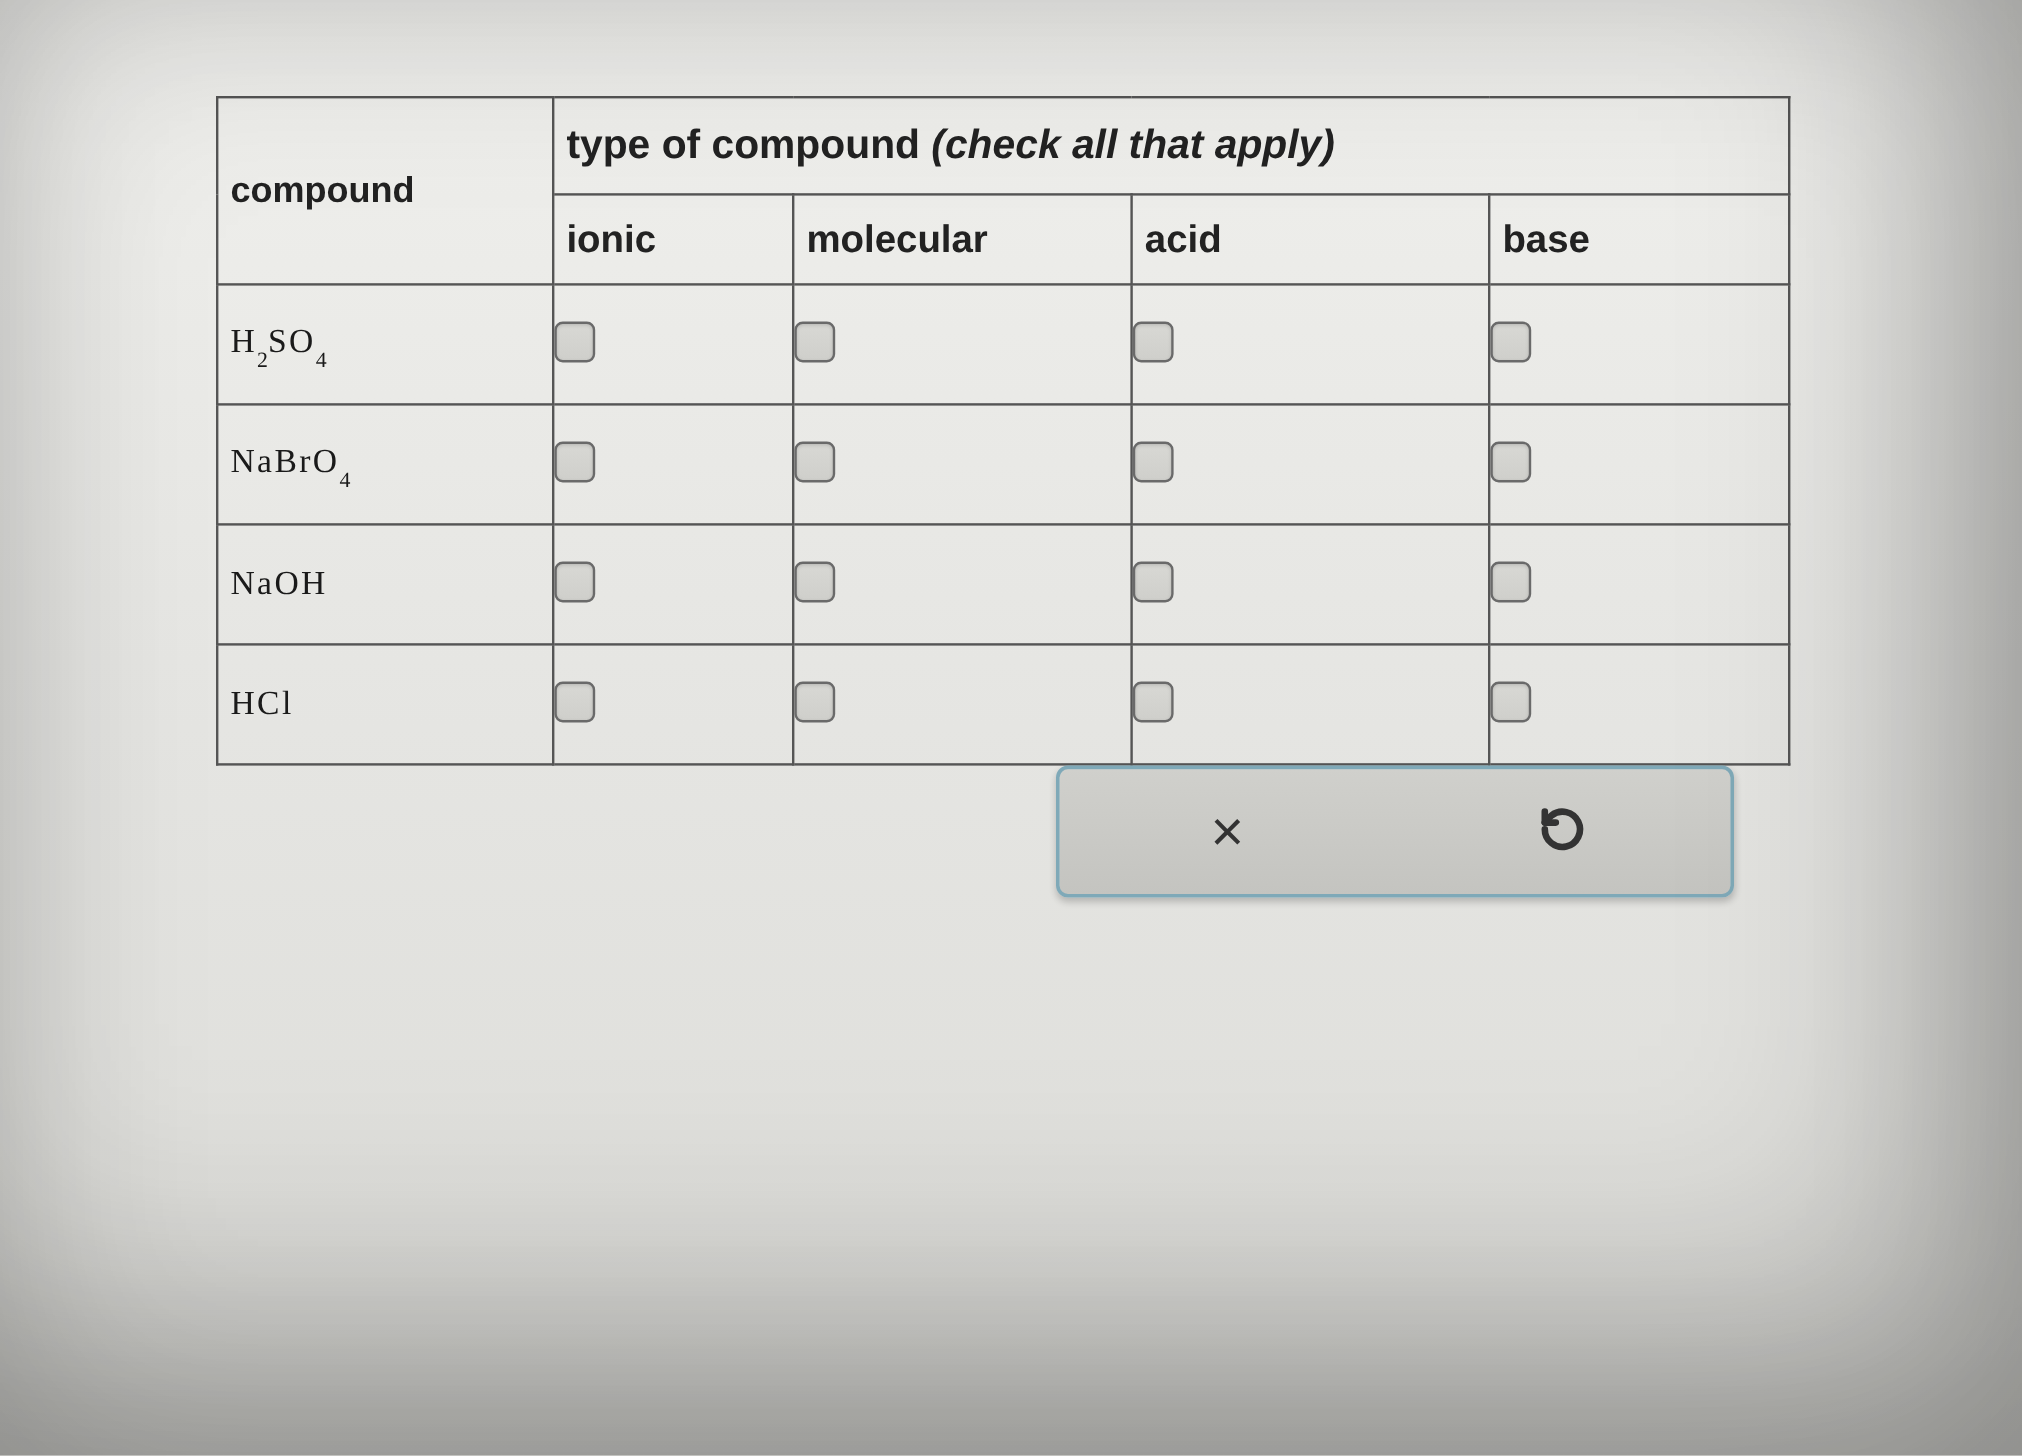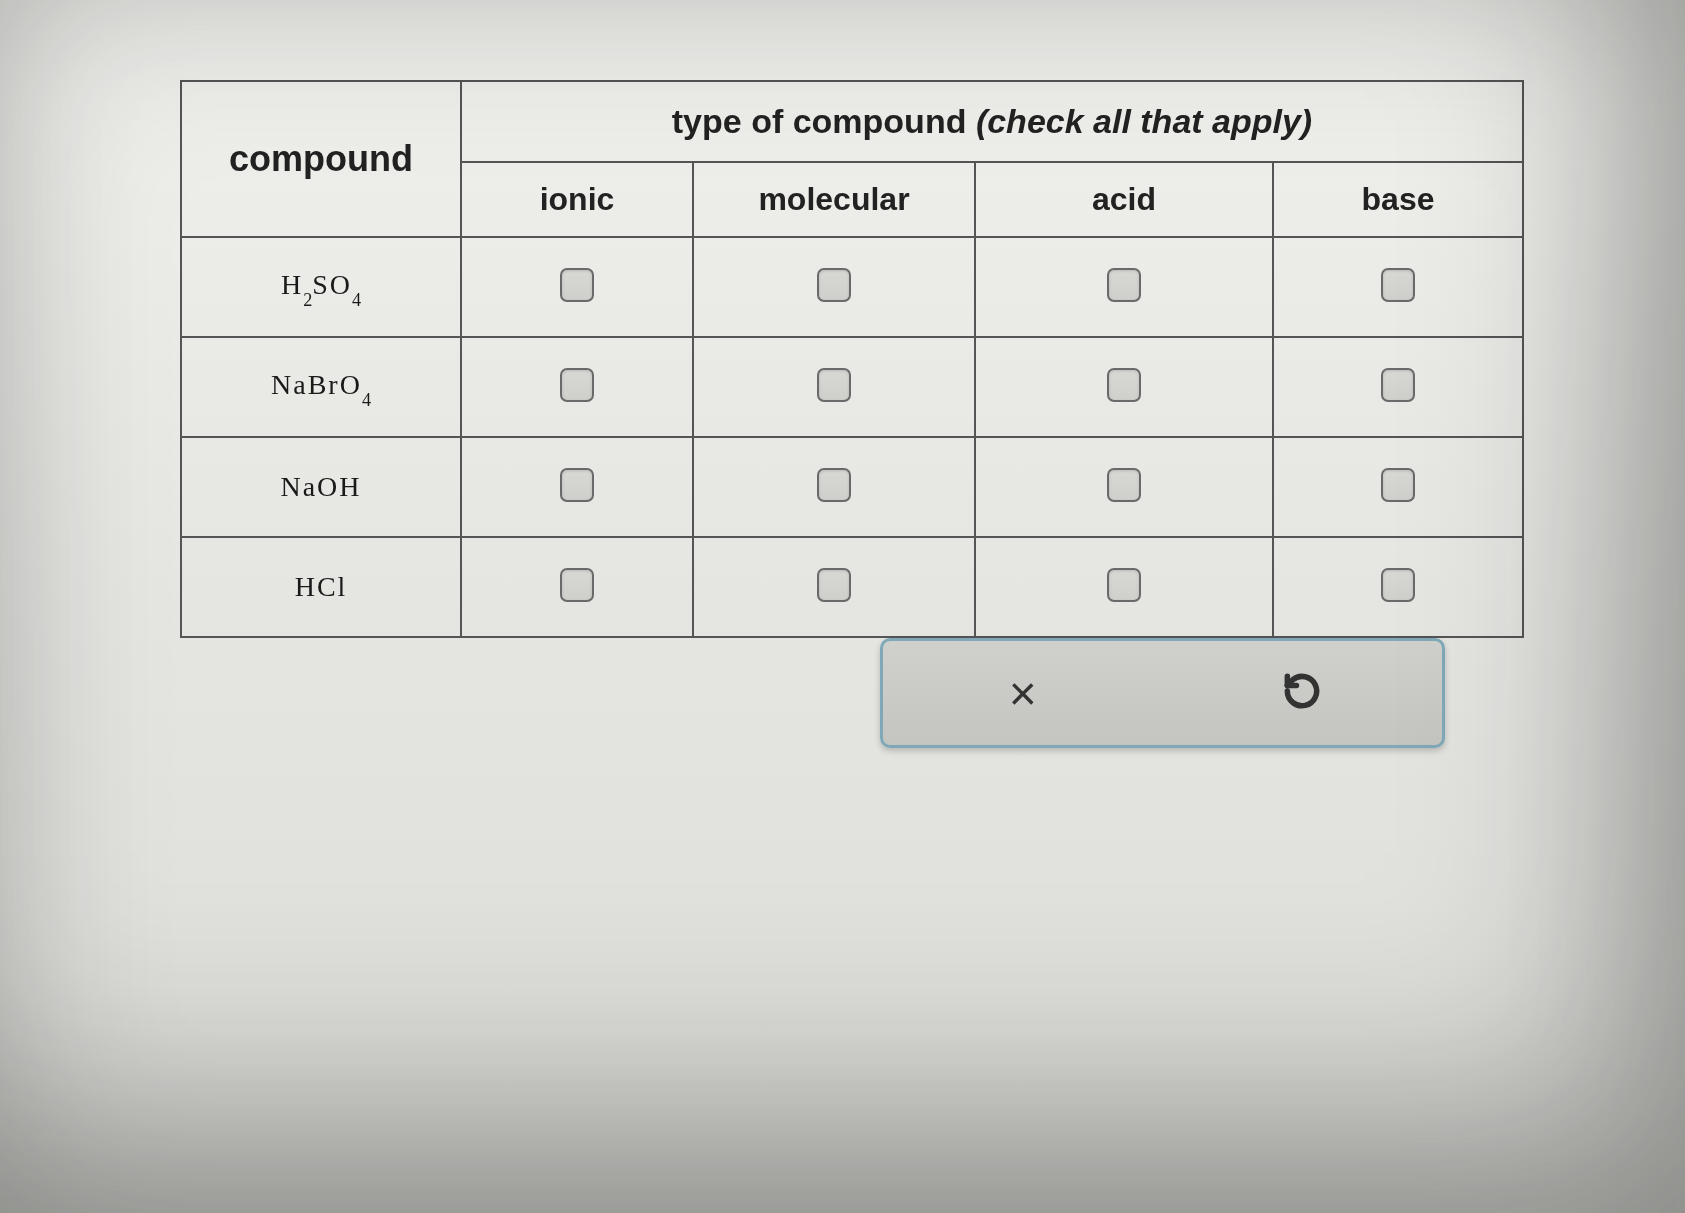--- a/index.html
+++ b/index.html
@@ -27,45 +27,45 @@
   }
   .table-wrap {
     margin-left: 130px;
   }
   table {
     border-collapse: collapse;
     background: transparent;
   }
   th, td {
     border: 2px solid #555;
-    text-align: center;
+    text-align: left;
     vertical-align: middle;
   }
   .hdr-compound {
     width: 280px;
-    font-size: 36px;
+    font-size: 30px;
     font-weight: 700;
     color: #222;
     padding: 30px 10px;
   }
   .hdr-type {
     font-size: 34px;
     font-weight: 700;
     color: #222;
     padding: 20px 10px;
     font-style: normal;
   }
   .hdr-type .italic { font-style: italic; font-weight: 700; }
   .hdr-col {
     font-size: 32px;
     font-weight: 700;
     color: #222;
     padding: 18px 10px;
   }
-  .col-ionic { width: 232px; }
+  .col-ionic { width: 200px; }
   .col-molecular { width: 282px; }
   .col-acid { width: 298px; }
   .col-base { width: 250px; margin-left: 34px; }
   .compound-cell {
     font-family: "Times New Roman", Times, serif;
     font-size: 28px;
     color: #1a1a1a;
     padding: 20px 10px;
     height: 100px;
     letter-spacing: 2px;

